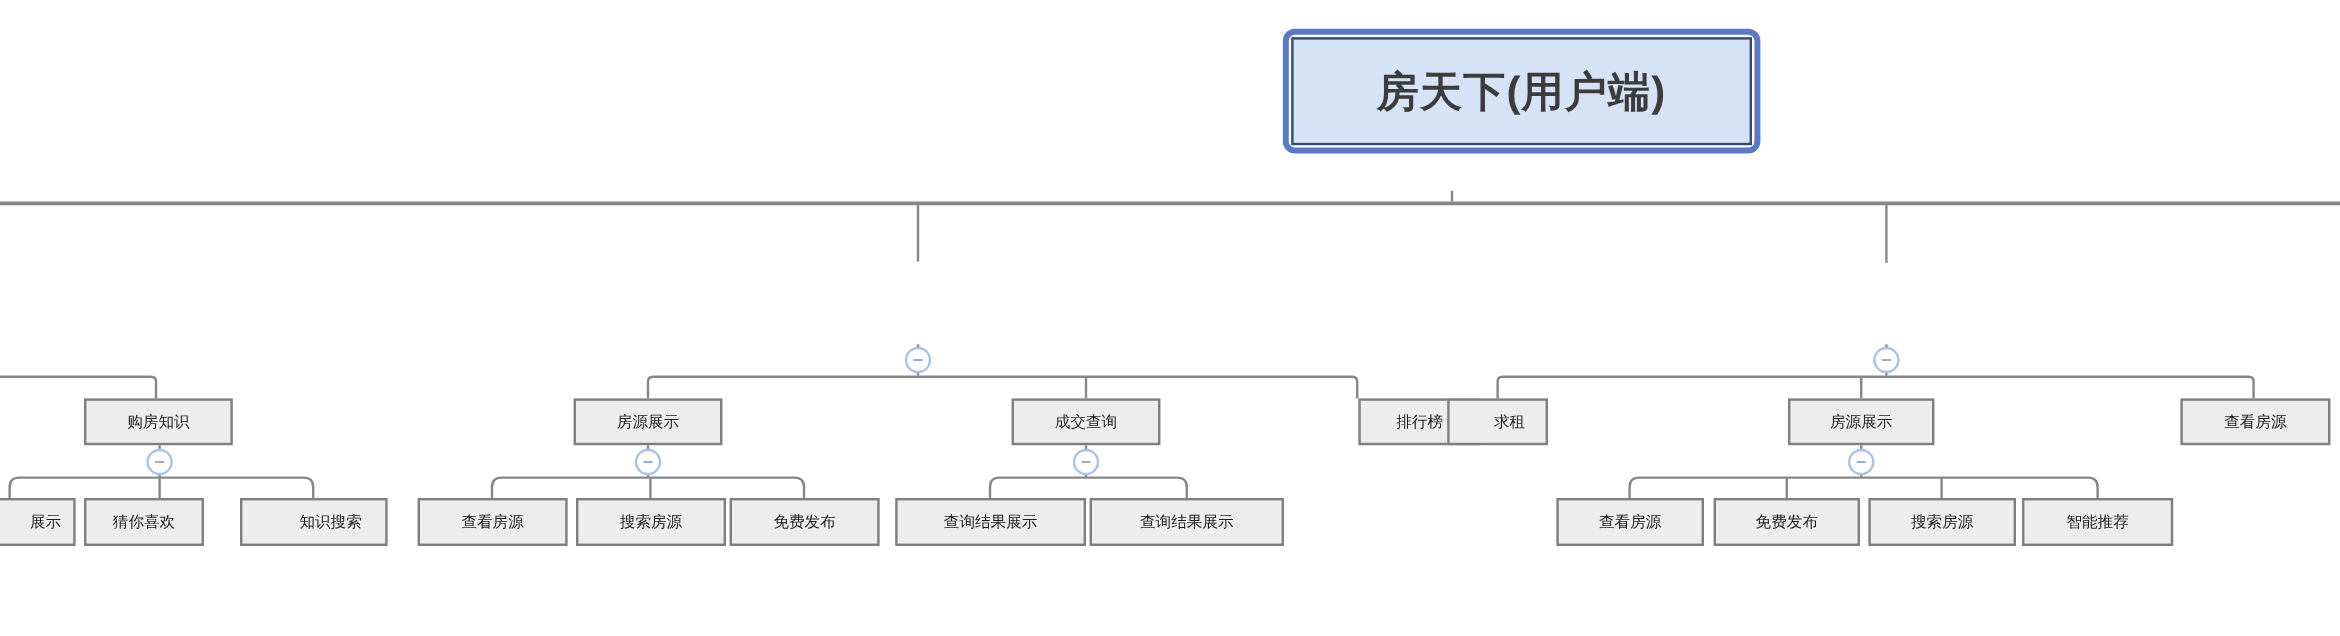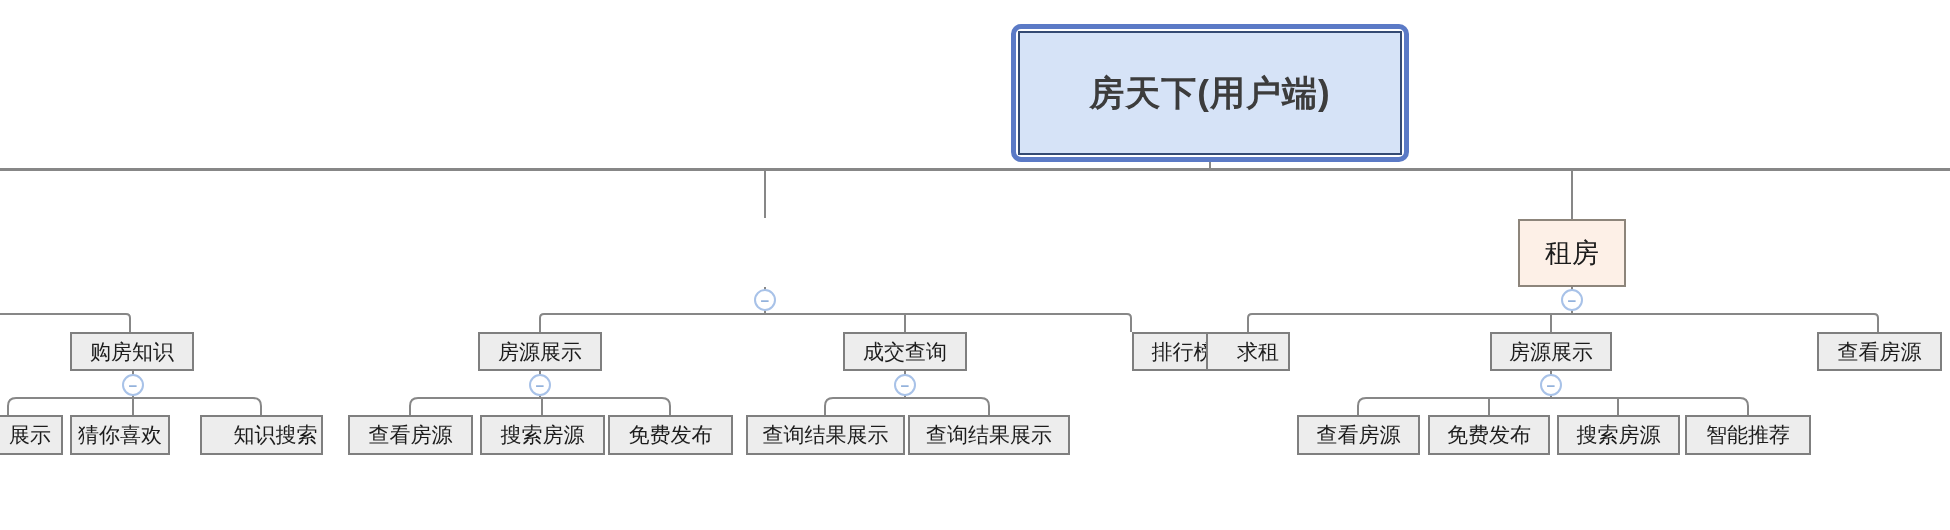--- a/index.html
+++ b/index.html
@@ -22,21 +22,21 @@
     white-space:nowrap;
   }
   .lvl2{
     background:#fdf0e7;
     border:2px solid #8d857b;
     font-size:27px;font-weight:500;
   }
   .lvl3,.lvl4{
     background:#ededed;
     border:2px solid #7f7f7f;
-    font-size:21px;font-weight:500;
+    font-size:13px;font-weight:500;
   }
   .cut-left{justify-content:flex-end;padding-right:10px;}
 
   .root-outer{
     position:absolute;z-index:2;
     box-sizing:border-box;
     background:#ffffff;
     border:5px solid #5b7ac6;
     border-radius:10px;
     padding:2px;
@@ -98,29 +98,26 @@
 
     <path class="cline" d="M905 371 V398"></path>
     <path class="cline" d="M825 415 V406 Q825 398 833 398 H981 Q989 398 989 406 V415"></path>
 
     <path class="cline" d="M1551 371 V398"></path>
     <path class="cline" d="M1358 415 V406 Q1358 398 1366 398 H1740 Q1748 398 1748 406 V415"></path>
     <path class="cline" d="M1489 398 V415"></path>
     <path class="cline" d="M1618 398 V415"></path>
   </svg>
 
-  <div class="root-outer" style="left:1011px;top:24px;width:398px;height:138px;">
+  <div class="root-outer" style="left:1069px;top:24px;width:398px;height:104px;">
     <div class="root-inner">
       <span>房天下(用户端)</span>
     </div>
   </div>
 
-  <div class="node lvl2" style="left:1518px;top:219px;width:108px;height:68px;">
-    <span>租房</span>
-  </div>
 
   <div class="node lvl3" style="left:70px;top:332px;width:124px;height:39px;">
     <span>购房知识</span>
   </div>
 
   <div class="node lvl3" style="left:478px;top:332px;width:124px;height:39px;">
     <span>房源展示</span>
   </div>
   <div class="node lvl3" style="left:843px;top:332px;width:124px;height:39px;">
     <span>成交查询</span>

